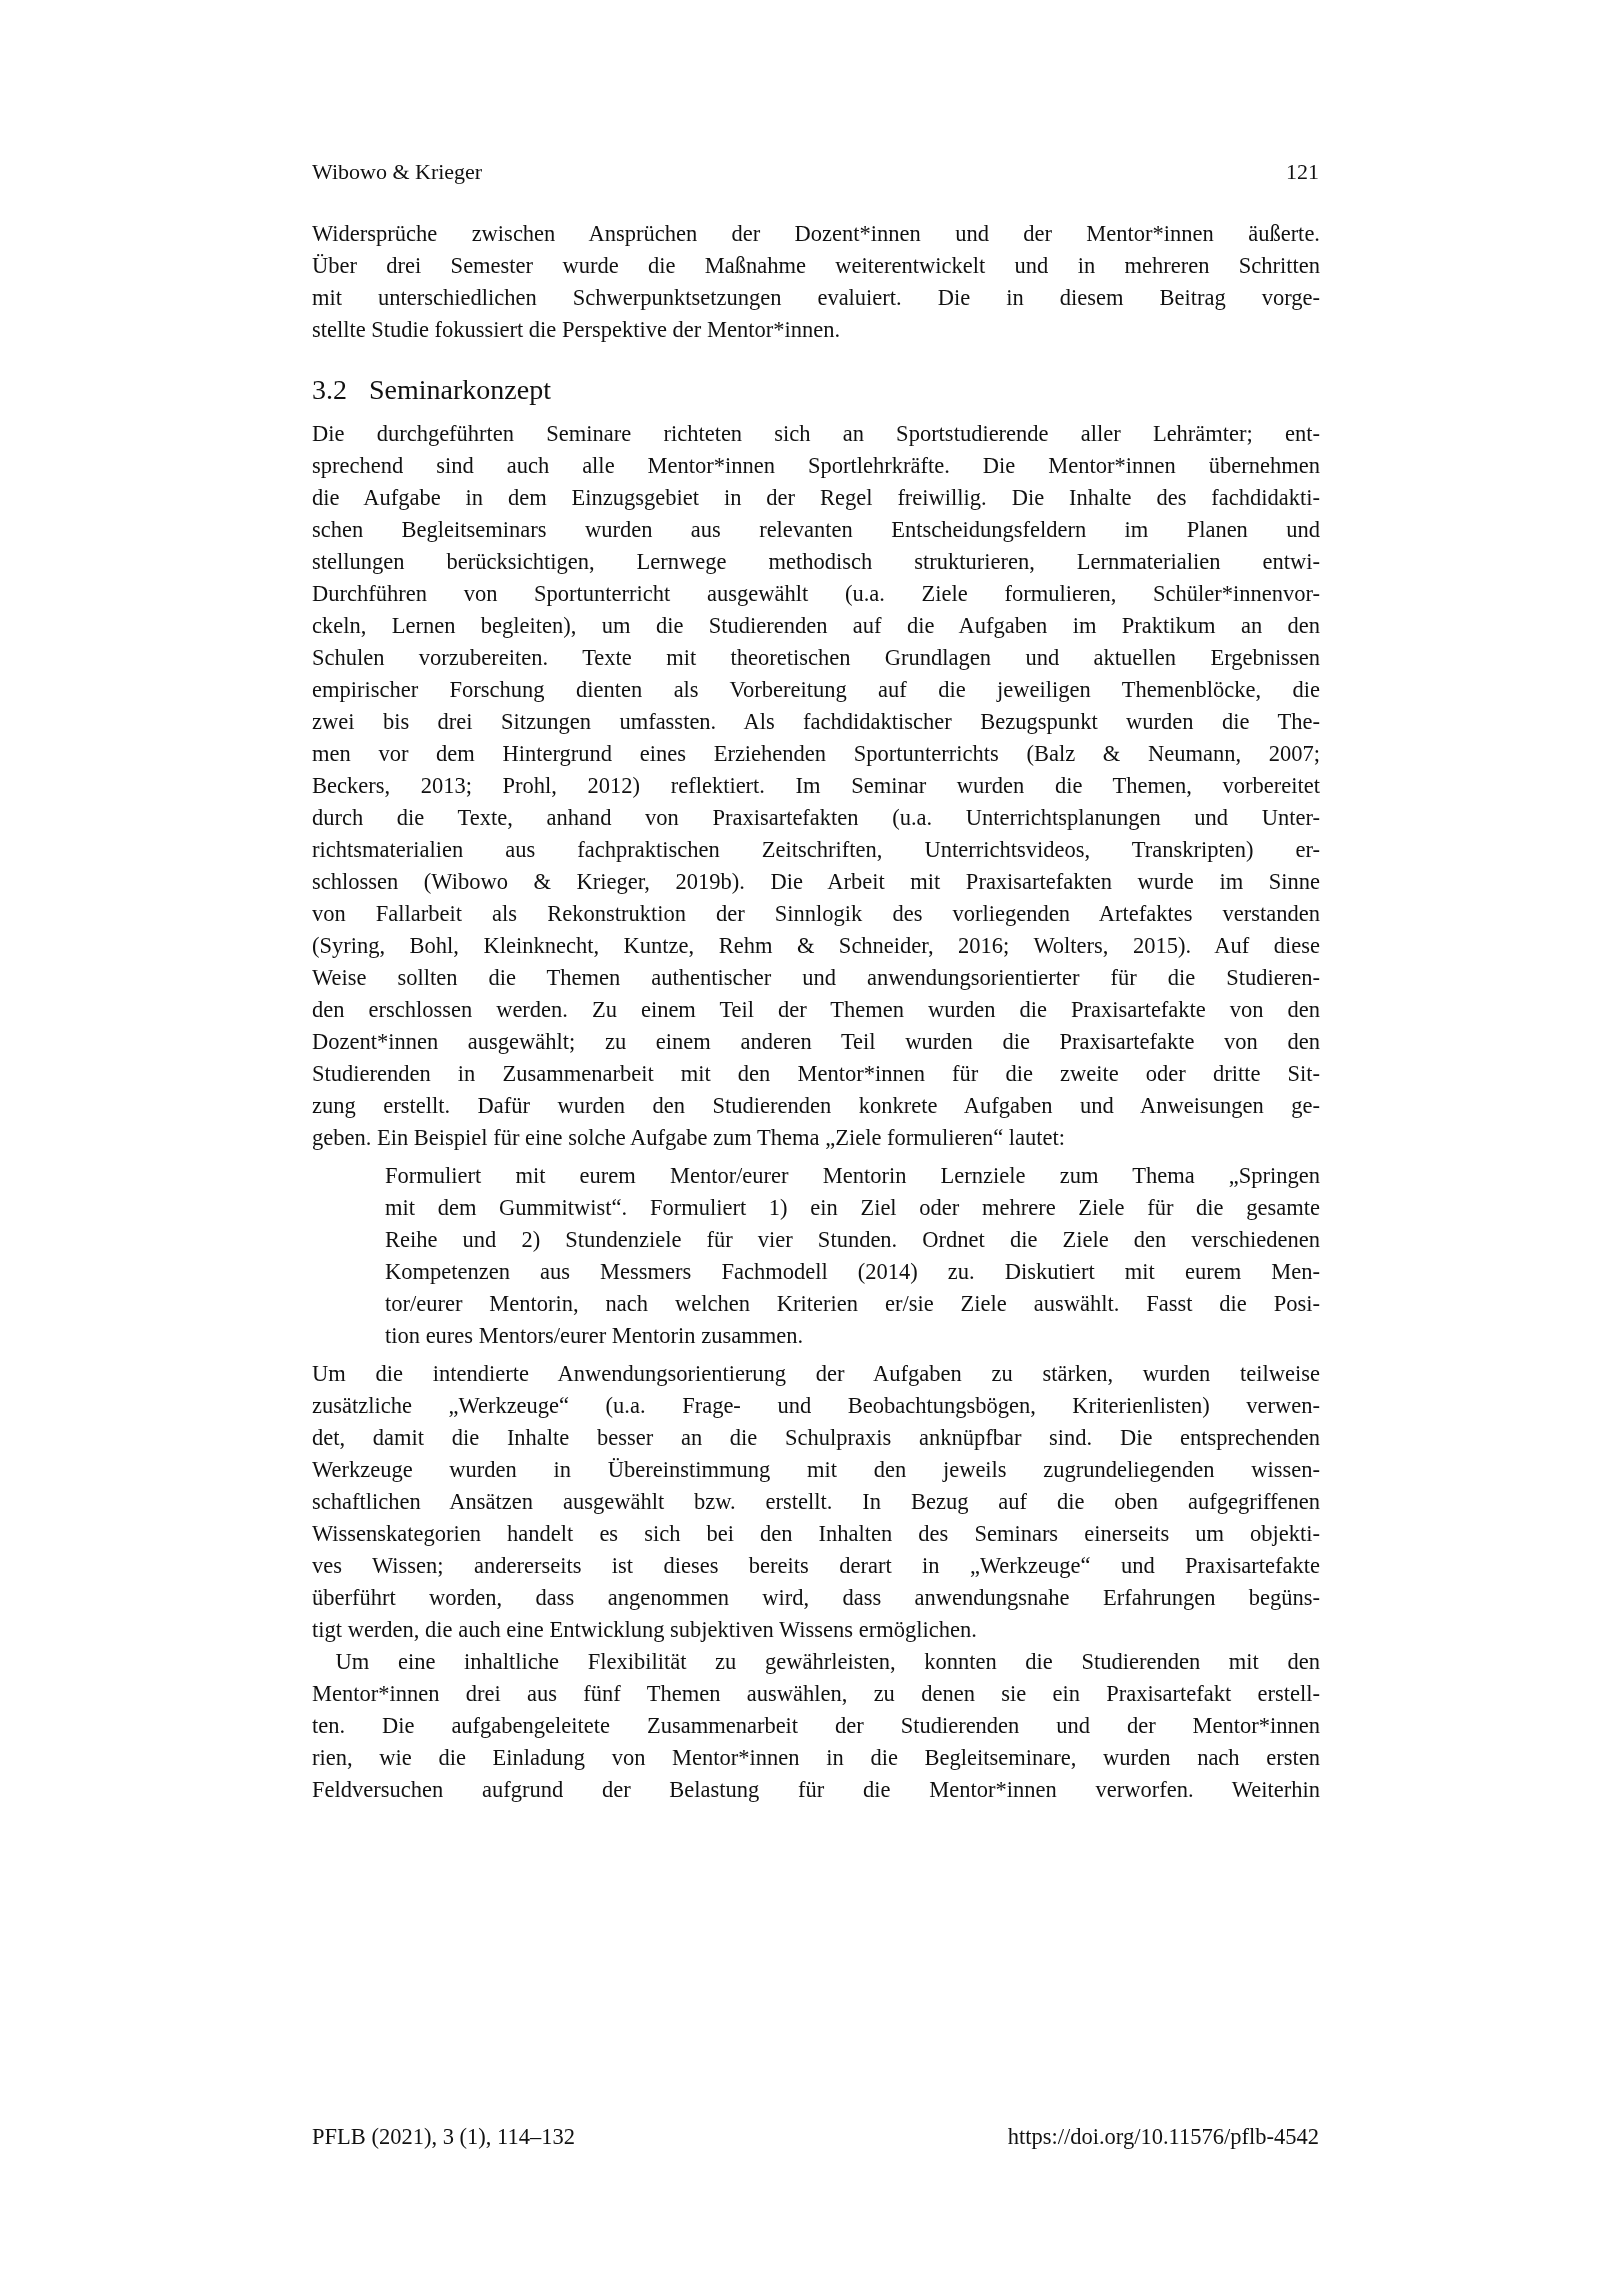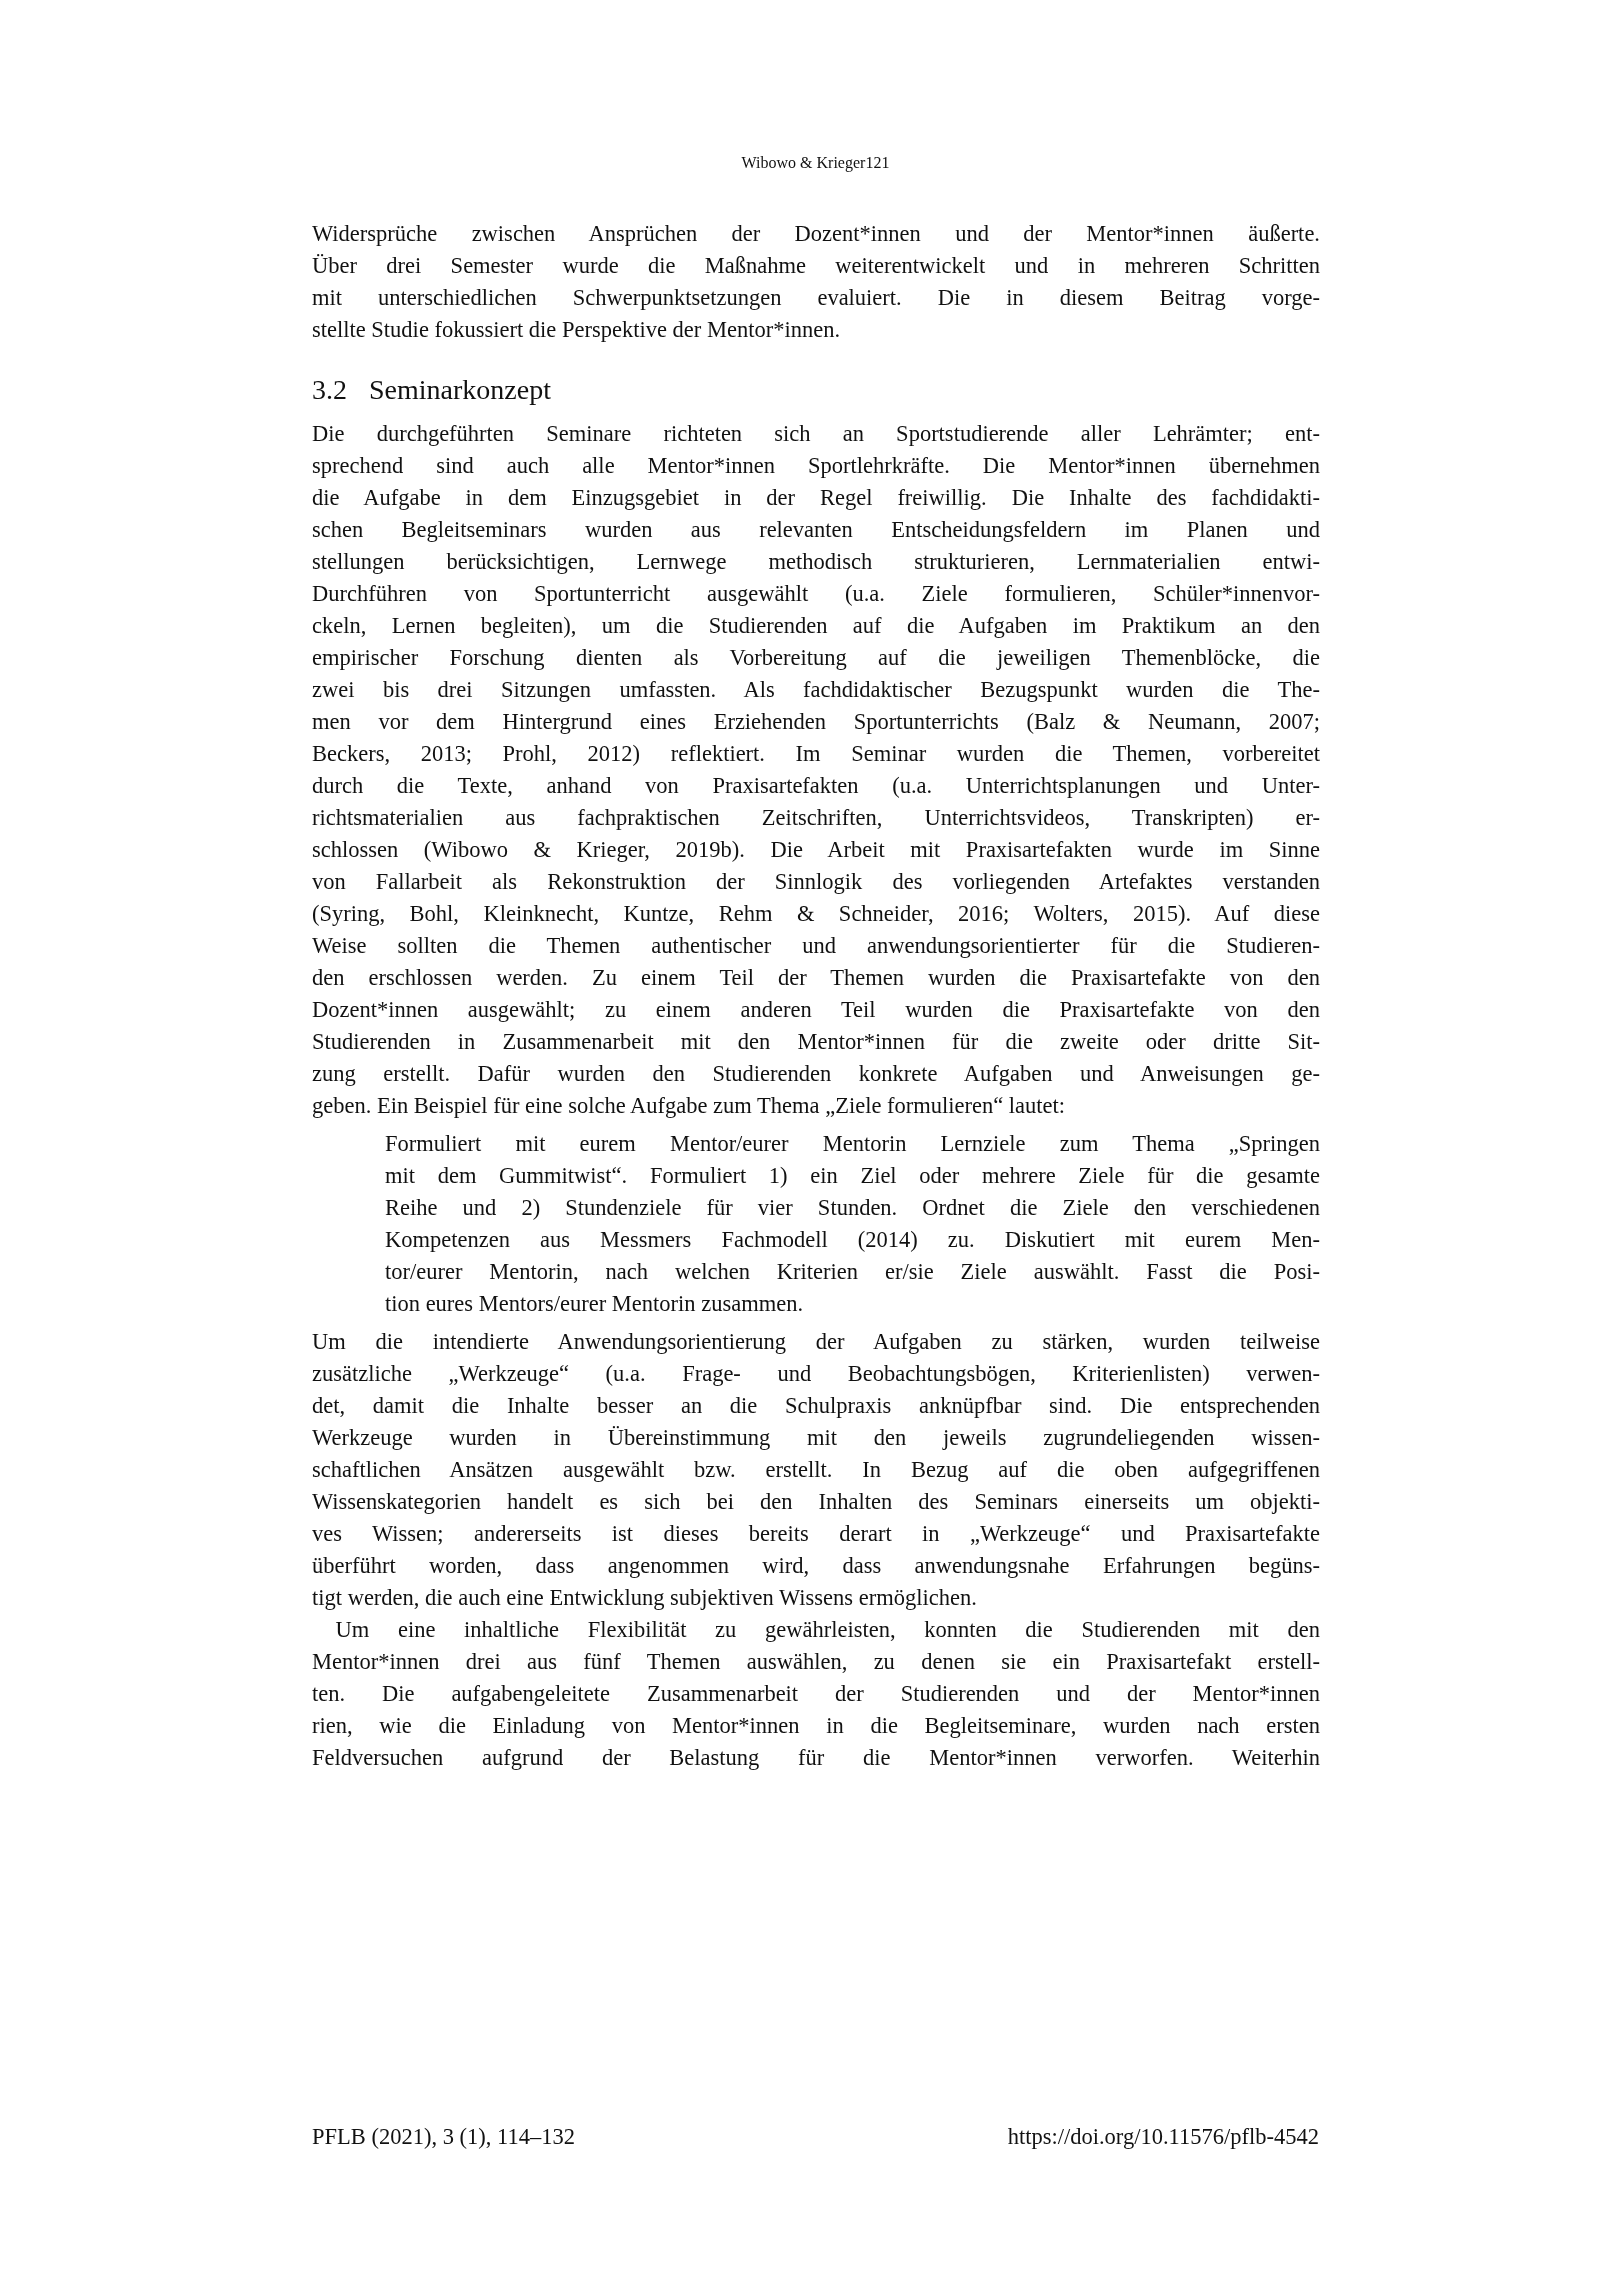--- a/index.html
+++ b/index.html
@@ -1,19 +1,19 @@
 <!DOCTYPE html>
 <html><head>
 <meta charset="utf-8">
 <style>
   html, body { margin: 0; padding: 0; background: #ffffff; }
   body { width: 1621px; height: 2293px; position: relative; overflow: hidden;
          font-family: "Liberation Serif", "DejaVu Serif", serif; color: #111111; }
-  .header { position: absolute; left: 312px; right: 302px; top: 148px;
-            display: flex; justify-content: center; font-size: 16px; line-height: 29px; }
+  .header { position: absolute; left: 312px; right: 302px; top: 157px;
+            display: flex; justify-content: space-between; font-size: 22px; line-height: 29px; }
   .body-text { position: absolute; left: 312px; width: 1008px; top: 218px; }
   .p { font-size: 22.5px; line-height: 32px; text-align: justify; margin: 0;
        hyphens: manual; }
   .p .l { display: block; text-align: justify; text-align-last: justify; white-space: nowrap; }
   .p .l.last { text-align-last: left; }
   .indent { text-indent: 0; }
   .indent .l:first-child { padding-left: 23.5px; }
   .heading { font-size: 28px; line-height: 35px; margin: 25.5px 0 11.8px 0; font-weight: normal; }
   .heading .num { display: inline-block; width: 57px; }
   .quote { margin: 5.9px 0 5.9px 73px; font-size: 22.5px; line-height: 32px; }
@@ -43,20 +43,21 @@
   </h2>
 
   <p class="p">
       <span class="l">Die durchgeführten Seminare richteten sich an Sportstudierende aller Lehrämter; ent-</span>
       <span class="l">sprechend sind auch alle Mentor*innen Sportlehrkräfte. Die Mentor*innen übernehmen</span>
       <span class="l">die Aufgabe in dem Einzugsgebiet in der Regel freiwillig. Die Inhalte des fachdidakti-</span>
       <span class="l">schen Begleitseminars wurden aus relevanten Entscheidungsfeldern im Planen und</span>
       <span class="l">stellungen berücksichtigen, Lernwege methodisch strukturieren, Lernmaterialien entwi-</span>
       <span class="l">Durchführen von Sportunterricht ausgewählt (u.a. Ziele formulieren, Schüler*innenvor-</span>
       <span class="l">ckeln, Lernen begleiten), um die Studierenden auf die Aufgaben im Praktikum an den</span>
+      <span class="l">Schulen vorzubereiten. Texte mit theoretischen Grundlagen und aktuellen Ergebnissen</span>
       <span class="l">empirischer Forschung dienten als Vorbereitung auf die jeweiligen Themenblöcke, die</span>
       <span class="l">zwei bis drei Sitzungen umfassten. Als fachdidaktischer Bezugspunkt wurden die The-</span>
       <span class="l">men vor dem Hintergrund eines Erziehenden Sportunterrichts (Balz &amp; Neumann, 2007;</span>
       <span class="l">Beckers, 2013; Prohl, 2012) reflektiert. Im Seminar wurden die Themen, vorbereitet</span>
       <span class="l">durch die Texte, anhand von Praxisartefakten (u.a. Unterrichtsplanungen und Unter-</span>
       <span class="l">richtsmaterialien aus fachpraktischen Zeitschriften, Unterrichtsvideos, Transkripten) er-</span>
       <span class="l">schlossen (Wibowo &amp; Krieger, 2019b). Die Arbeit mit Praxisartefakten wurde im Sinne</span>
       <span class="l">von Fallarbeit als Rekonstruktion der Sinnlogik des vorliegenden Artefaktes verstanden</span>
       <span class="l">(Syring, Bohl, Kleinknecht, Kuntze, Rehm &amp; Schneider, 2016; Wolters, 2015). Auf diese</span>
       <span class="l">Weise sollten die Themen authentischer und anwendungsorientierter für die Studieren-</span>

